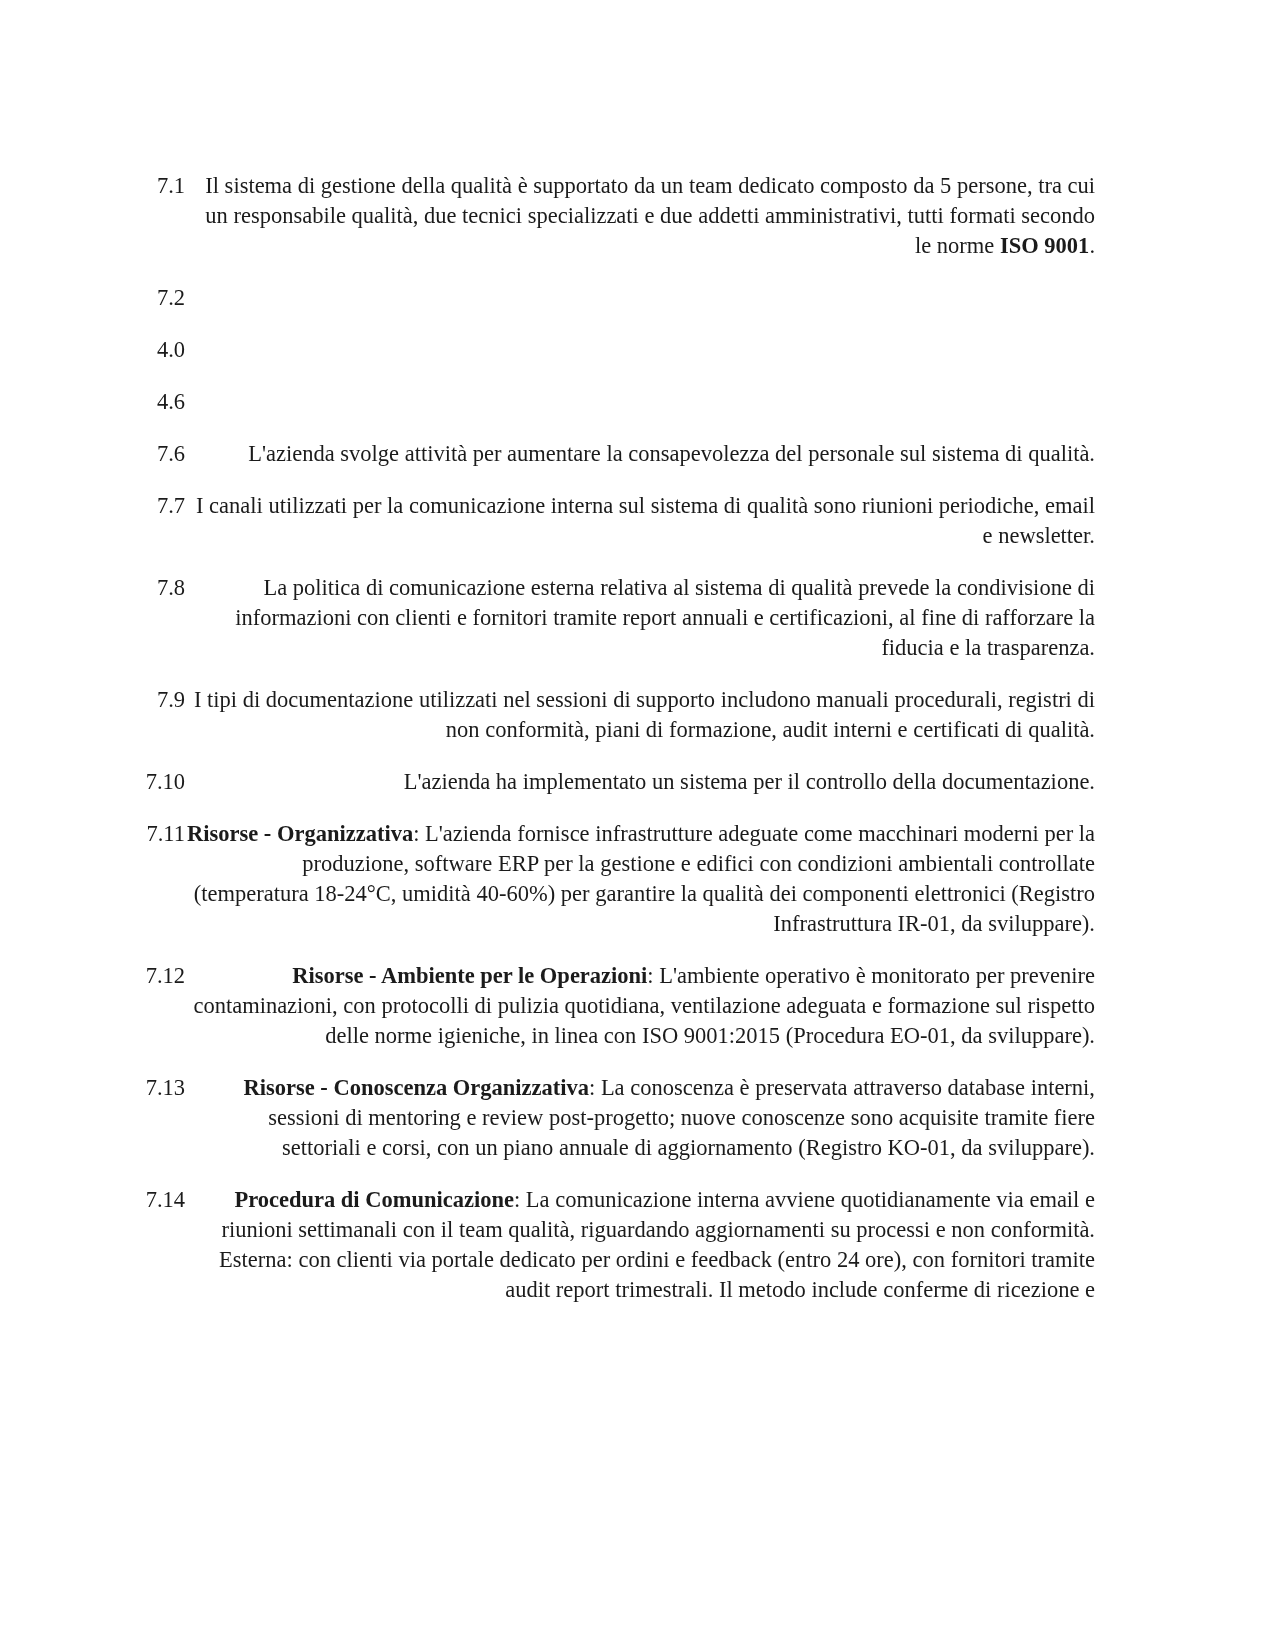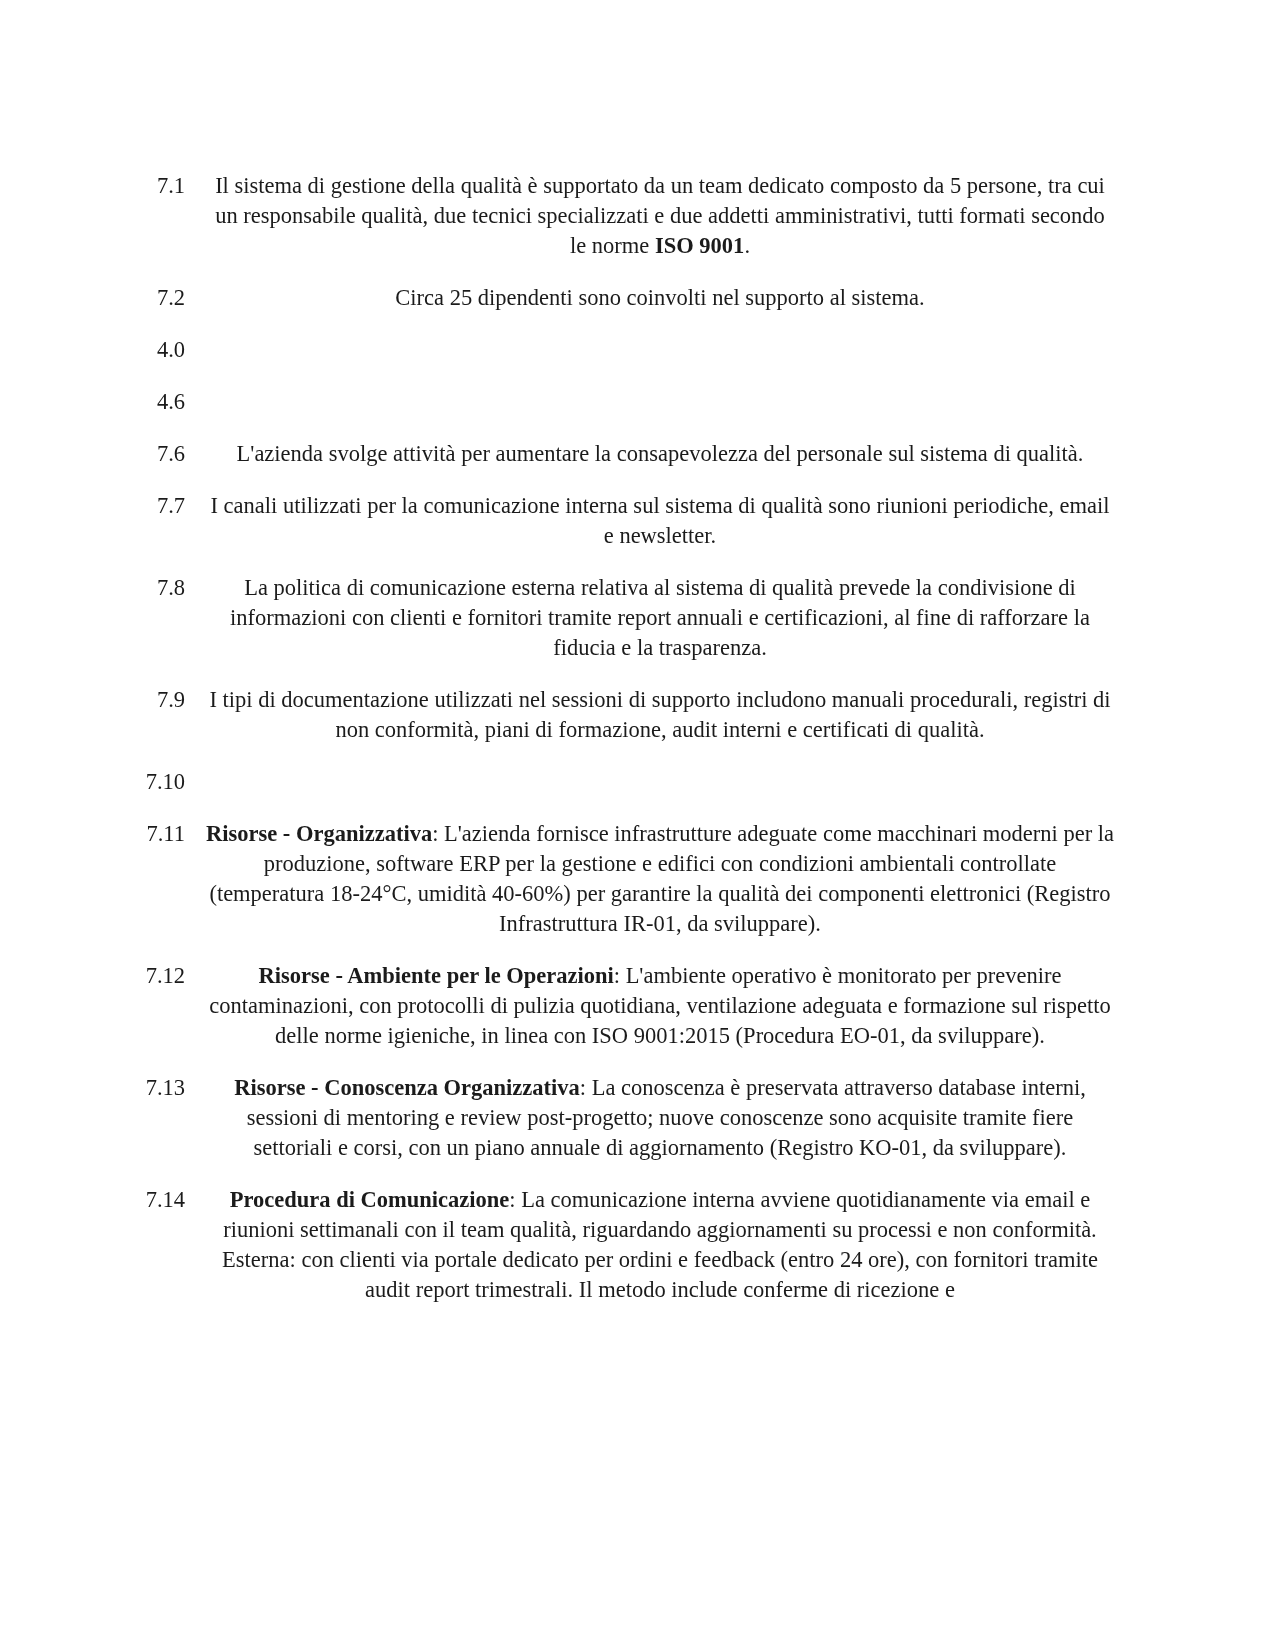--- a/index.html
+++ b/index.html
@@ -30,40 +30,38 @@
     font-size: 22.5px;
     line-height: 30px;
   }
   .num {
     flex: 0 0 185px;
     width: 185px;
     text-align: right;
     white-space: nowrap;
   }
   .text {
-    margin-left: 20px;
     width: 910px;
-    text-align: center;
+    text-align: right;
   }
   .text strong {
     font-weight: bold;
   }
 </style>
 </head>
 <body>
 
 <div class="page">
   <main class="doc-body">
       <div class="item">
         <div class="num">7.1</div>
         <div class="text">Il sistema di gestione della qualità è supportato da un team dedicato composto da 5 persone, tra cui un responsabile qualità, due tecnici specializzati e due addetti amministrativi, tutti formati secondo le norme <strong>ISO 9001</strong>.</div>
       </div>
       <div class="item">
         <div class="num">7.2</div>
-        <div class="text">Circa 25 dipendenti sono coinvolti nel supporto al sistema.</div>
       </div>
       <div class="item">
         <div class="num">4.0</div>
       </div>
       <div class="item">
         <div class="num">4.6</div>
       </div>
       <div class="item">
         <div class="num">7.6</div>
         <div class="text">L'azienda svolge attività per aumentare la consapevolezza del personale sul sistema di qualità.</div>
@@ -75,20 +73,21 @@
       <div class="item">
         <div class="num">7.8</div>
         <div class="text">La politica di comunicazione esterna relativa al sistema di qualità prevede la condivisione di informazioni con clienti e fornitori tramite report annuali e certificazioni, al fine di rafforzare la fiducia e la trasparenza.</div>
       </div>
       <div class="item">
         <div class="num">7.9</div>
         <div class="text">I tipi di documentazione utilizzati nel sessioni di supporto includono manuali procedurali, registri di non conformità, piani di formazione, audit interni e certificati di qualità.</div>
       </div>
       <div class="item">
         <div class="num">7.10</div>
+        <div class="text">L'azienda ha implementato un sistema per il controllo della documentazione.</div>
       </div>
       <div class="item">
         <div class="num">7.11</div>
         <div class="text"><strong>Risorse - Organizzativa</strong>: L'azienda fornisce infrastrutture adeguate come macchinari moderni per la produzione, software ERP per la gestione e edifici con condizioni ambientali controllate (temperatura 18-24°C, umidità 40-60%) per garantire la qualità dei componenti elettronici (Registro Infrastruttura IR-01, da sviluppare).</div>
       </div>
       <div class="item">
         <div class="num">7.12</div>
         <div class="text"><strong>Risorse - Ambiente per le Operazioni</strong>: L'ambiente operativo è monitorato per prevenire contaminazioni, con protocolli di pulizia quotidiana, ventilazione adeguata e formazione sul rispetto delle norme igieniche, in linea con ISO 9001:2015 (Procedura EO-01, da sviluppare).</div>
       </div>
       <div class="item">

